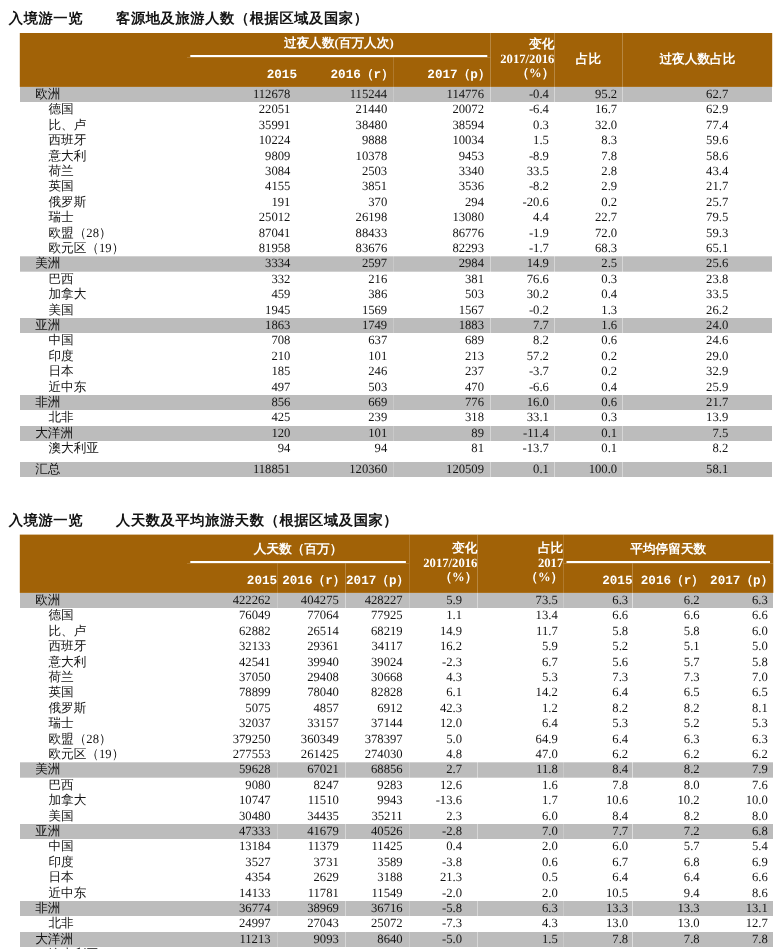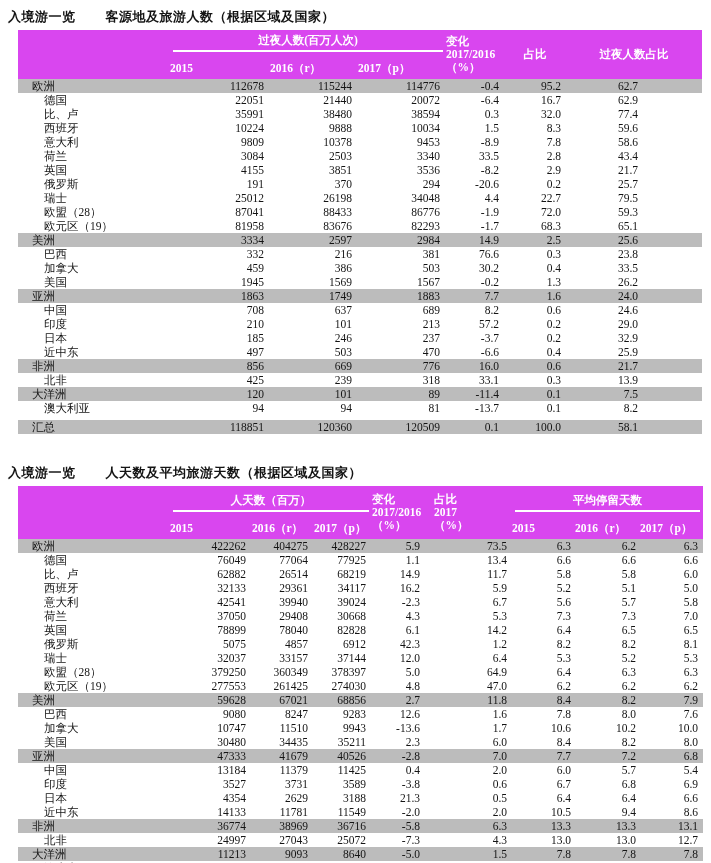--- a/index.html
+++ b/index.html
@@ -7,41 +7,41 @@
     width:711px;height:863px;background:#ffffff;
     font-family:"Liberation Serif","DejaVu Serif",serif;
     color:#141414;-webkit-font-smoothing:antialiased;
   }
   .page{box-sizing:border-box;width:644px;padding:5px 0 0 0;}
   .tbl-title{font-size:13px;font-weight:bold;margin:3px 0 4px 8px;letter-spacing:.5px;}
   .tbl-title .prefix{margin-right:30px;}
   table{border-collapse:collapse;table-layout:fixed;width:684px;margin-left:18px;}
   table.t2{width:685px;}
   thead th{
-    background:#d946ef;color:#ffffff;font-weight:bold;font-size:11.5px;
+    background:#a16207;color:#ffffff;font-weight:bold;font-size:11.5px;
     padding:0;vertical-align:middle;line-height:13px;
   }
   thead tr.grp-row th{height:22px;}
-  thead tr.yr-row th{height:23px;vertical-align:bottom;padding-bottom:4px;text-align:left;}
+  thead tr.yr-row th{height:23px;vertical-align:bottom;padding-bottom:4px;text-align:right;font-family:Liberation Mono, monospace;}
   .t2 thead tr.grp-row th{height:26px;}
   th.grp{vertical-align:bottom;}
   th.grp .u{
     display:block;margin:0 3px;padding:2px 0 3px 0;
     border-bottom:2px solid #ffffff;text-align:center;
   }
-  th.stack div{text-align:left;line-height:13px;}
+  th.stack div{text-align:right;line-height:13px;}
   td{font-size:11.5px;height:14px;line-height:14px;padding:0;white-space:nowrap;overflow:hidden;}
   td.num{text-align:right;padding-right:6px;}
   td.name{text-align:left;padding-left:14px;}
   td.name.ind{padding-left:26px;}
   tr.hl td{background:#bcbcbc;}
   tr.spacer td{height:5px;background:#ffffff;}
   
   .t1 td.c4,.t1 td.c5{padding-right:5px;font-family:Liberation Serif, serif;}
-  .t1 td.c6{padding-right:64px;}
+  .t1 td.c6{padding-right:40px;}
   
   .t2 td.c4{padding-right:14px;}
   .t2 td.c5{padding-right:5px;}
   .t2 td.c6,.t2 td.c7{padding-right:4px;}
   .t2 td.c8{padding-right:5px;}
   .section2{margin-top:30px;}
 </style>
 </head>
 <body>
 
@@ -151,21 +151,21 @@
             <td class="num c2">370</td>
             <td class="num c3">294</td>
             <td class="num c4">-20.6</td>
             <td class="num c5">0.2</td>
             <td class="num c6">25.7</td>
           </tr>
           <tr>
             <td class="name ind">瑞士</td>
             <td class="num c1">25012</td>
             <td class="num c2">26198</td>
-            <td class="num c3">34048</td>
+            <td class="num c3">13080</td>
             <td class="num c4">4.4</td>
             <td class="num c5">22.7</td>
             <td class="num c6">79.5</td>
           </tr>
           <tr>
             <td class="name ind">欧盟（28）</td>
             <td class="num c1">87041</td>
             <td class="num c2">88433</td>
             <td class="num c3">86776</td>
             <td class="num c4">-1.9</td>

